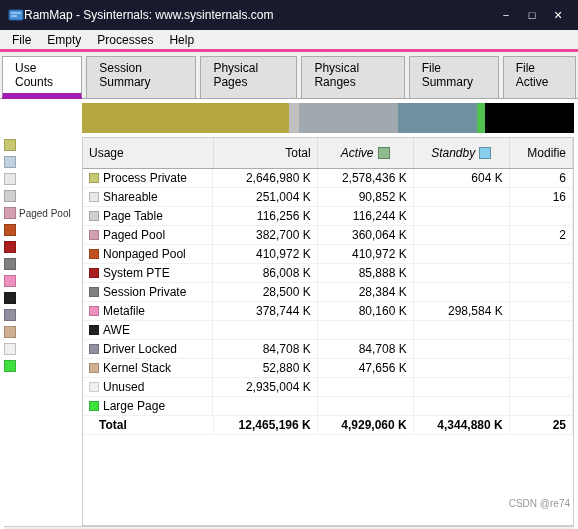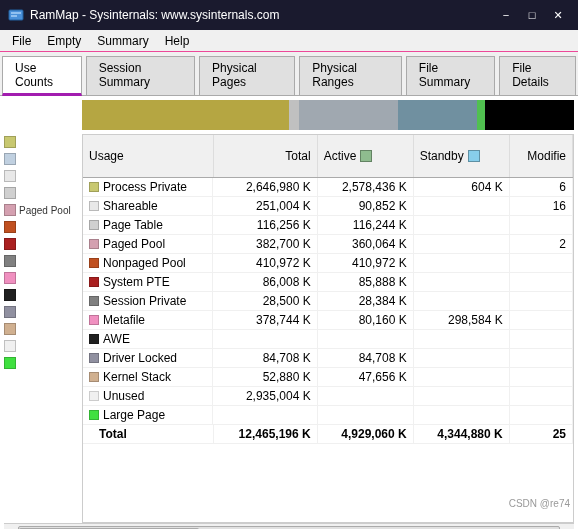--- a/index.html
+++ b/index.html
@@ -18,21 +18,20 @@
       color: white;
       height: 30px;
       display: flex;
       align-items: center;
       padding: 0 8px;
       justify-content: space-between;
     }
     .title-bar-left {
       display: flex;
       align-items: center;
-      gap: 6px;
     }
     .title-bar-icon {
       width: 16px;
       height: 16px;
       display: flex;
       align-items: center;
       justify-content: center;
     }
     .title-text {
       font-size: 12px;
@@ -55,21 +54,21 @@
       font-size: 11px;
     }
 
     
     .menu-bar {
       background: #f0f0f0;
       height: 22px;
       display: flex;
       align-items: center;
       padding: 0 4px;
-      border-bottom: 1px solid #ec4899;
+      border-bottom: 3px solid #ec4899;
     }
     .menu-item {
       padding: 2px 8px;
       cursor: pointer;
       font-size: 12px;
       color: #000;
     }
 
     
     .tab-bar {
@@ -83,21 +82,21 @@
       border: 1px solid #aaa;
       border-bottom: none;
       background: #e0e0e0;
       cursor: pointer;
       font-size: 12px;
       margin-right: 2px;
       margin-left: 2px;
     }
     .tab.active {
       background: white;
-      border-bottom: 3px solid #a21caf;
+      border-bottom: 6px solid #a21caf;
       margin-bottom: -1px;
       z-index: 1;
     }
 
     
     .main-content {
       background: white;
       padding: 4px;
       height: calc(529px - 30px - 22px - 30px);
       overflow: hidden;
@@ -146,21 +145,21 @@
     }
     table {
       width: 100%;
       border-collapse: collapse;
       font-size: 12px;
     }
     thead tr {
       background: #f0f0f0;
     }
     thead th {
-      padding: 14px 6px;
+      padding: 8px 6px;
       text-align: right;
       border-bottom: 1px solid #aaa;
       border-right: 1px solid #ddd;
       white-space: nowrap;
       font-weight: normal;
       color: #000;
     }
     thead th:first-child {
       text-align: left;
     }
@@ -222,22 +221,23 @@
       position: absolute;
       bottom: 20px;
       right: 8px;
       font-size: 10px;
       color: #999;
     }
 
     .col-header-with-box {
       display: flex;
       align-items: center;
-      justify-content: flex-start;
+      justify-content: center;
       gap: 4px;
+      font-style: italic;
     }
     .col-color-box {
       width: 12px;
       height: 12px;
       border: 1px solid rgba(0,0,0,0.3);
       display: inline-block;
     }
   </style>
 </head>
 <body>
@@ -256,31 +256,31 @@
   <div class="title-controls">
     <button class="title-btn">−</button>
     <button class="title-btn">□</button>
     <button class="title-btn close">✕</button>
   </div>
 </div>
 
 <div class="menu-bar">
   <span class="menu-item">File</span>
   <span class="menu-item">Empty</span>
-  <span class="menu-item">Summary</span>
+  <span class="menu-item">Processes</span>
   <span class="menu-item">Help</span>
 </div>
 
 <div class="tab-bar">
   <div class="tab active">Use Counts</div>
   <div class="tab">Session Summary</div>
   <div class="tab">Physical Pages</div>
   <div class="tab">Physical Ranges</div>
   <div class="tab">File Summary</div>
-  <div class="tab">File Details</div>
+  <div class="tab">File Active</div>
 </div>
 
 <div class="main-content">
 
   <div style="display:flex; margin-left: 78px; height: 30px; margin-bottom: 4px;">
     <div style="background:#b5a642; flex: 210;"></div>
     <div style="background:#c0c0c0; flex: 10;"></div>
     <div style="background:#a0a8b0; flex: 100;"></div>
     <div style="background:#7090a0; flex: 80;"></div>
     <div style="background:#50c050; flex: 8;"></div>

